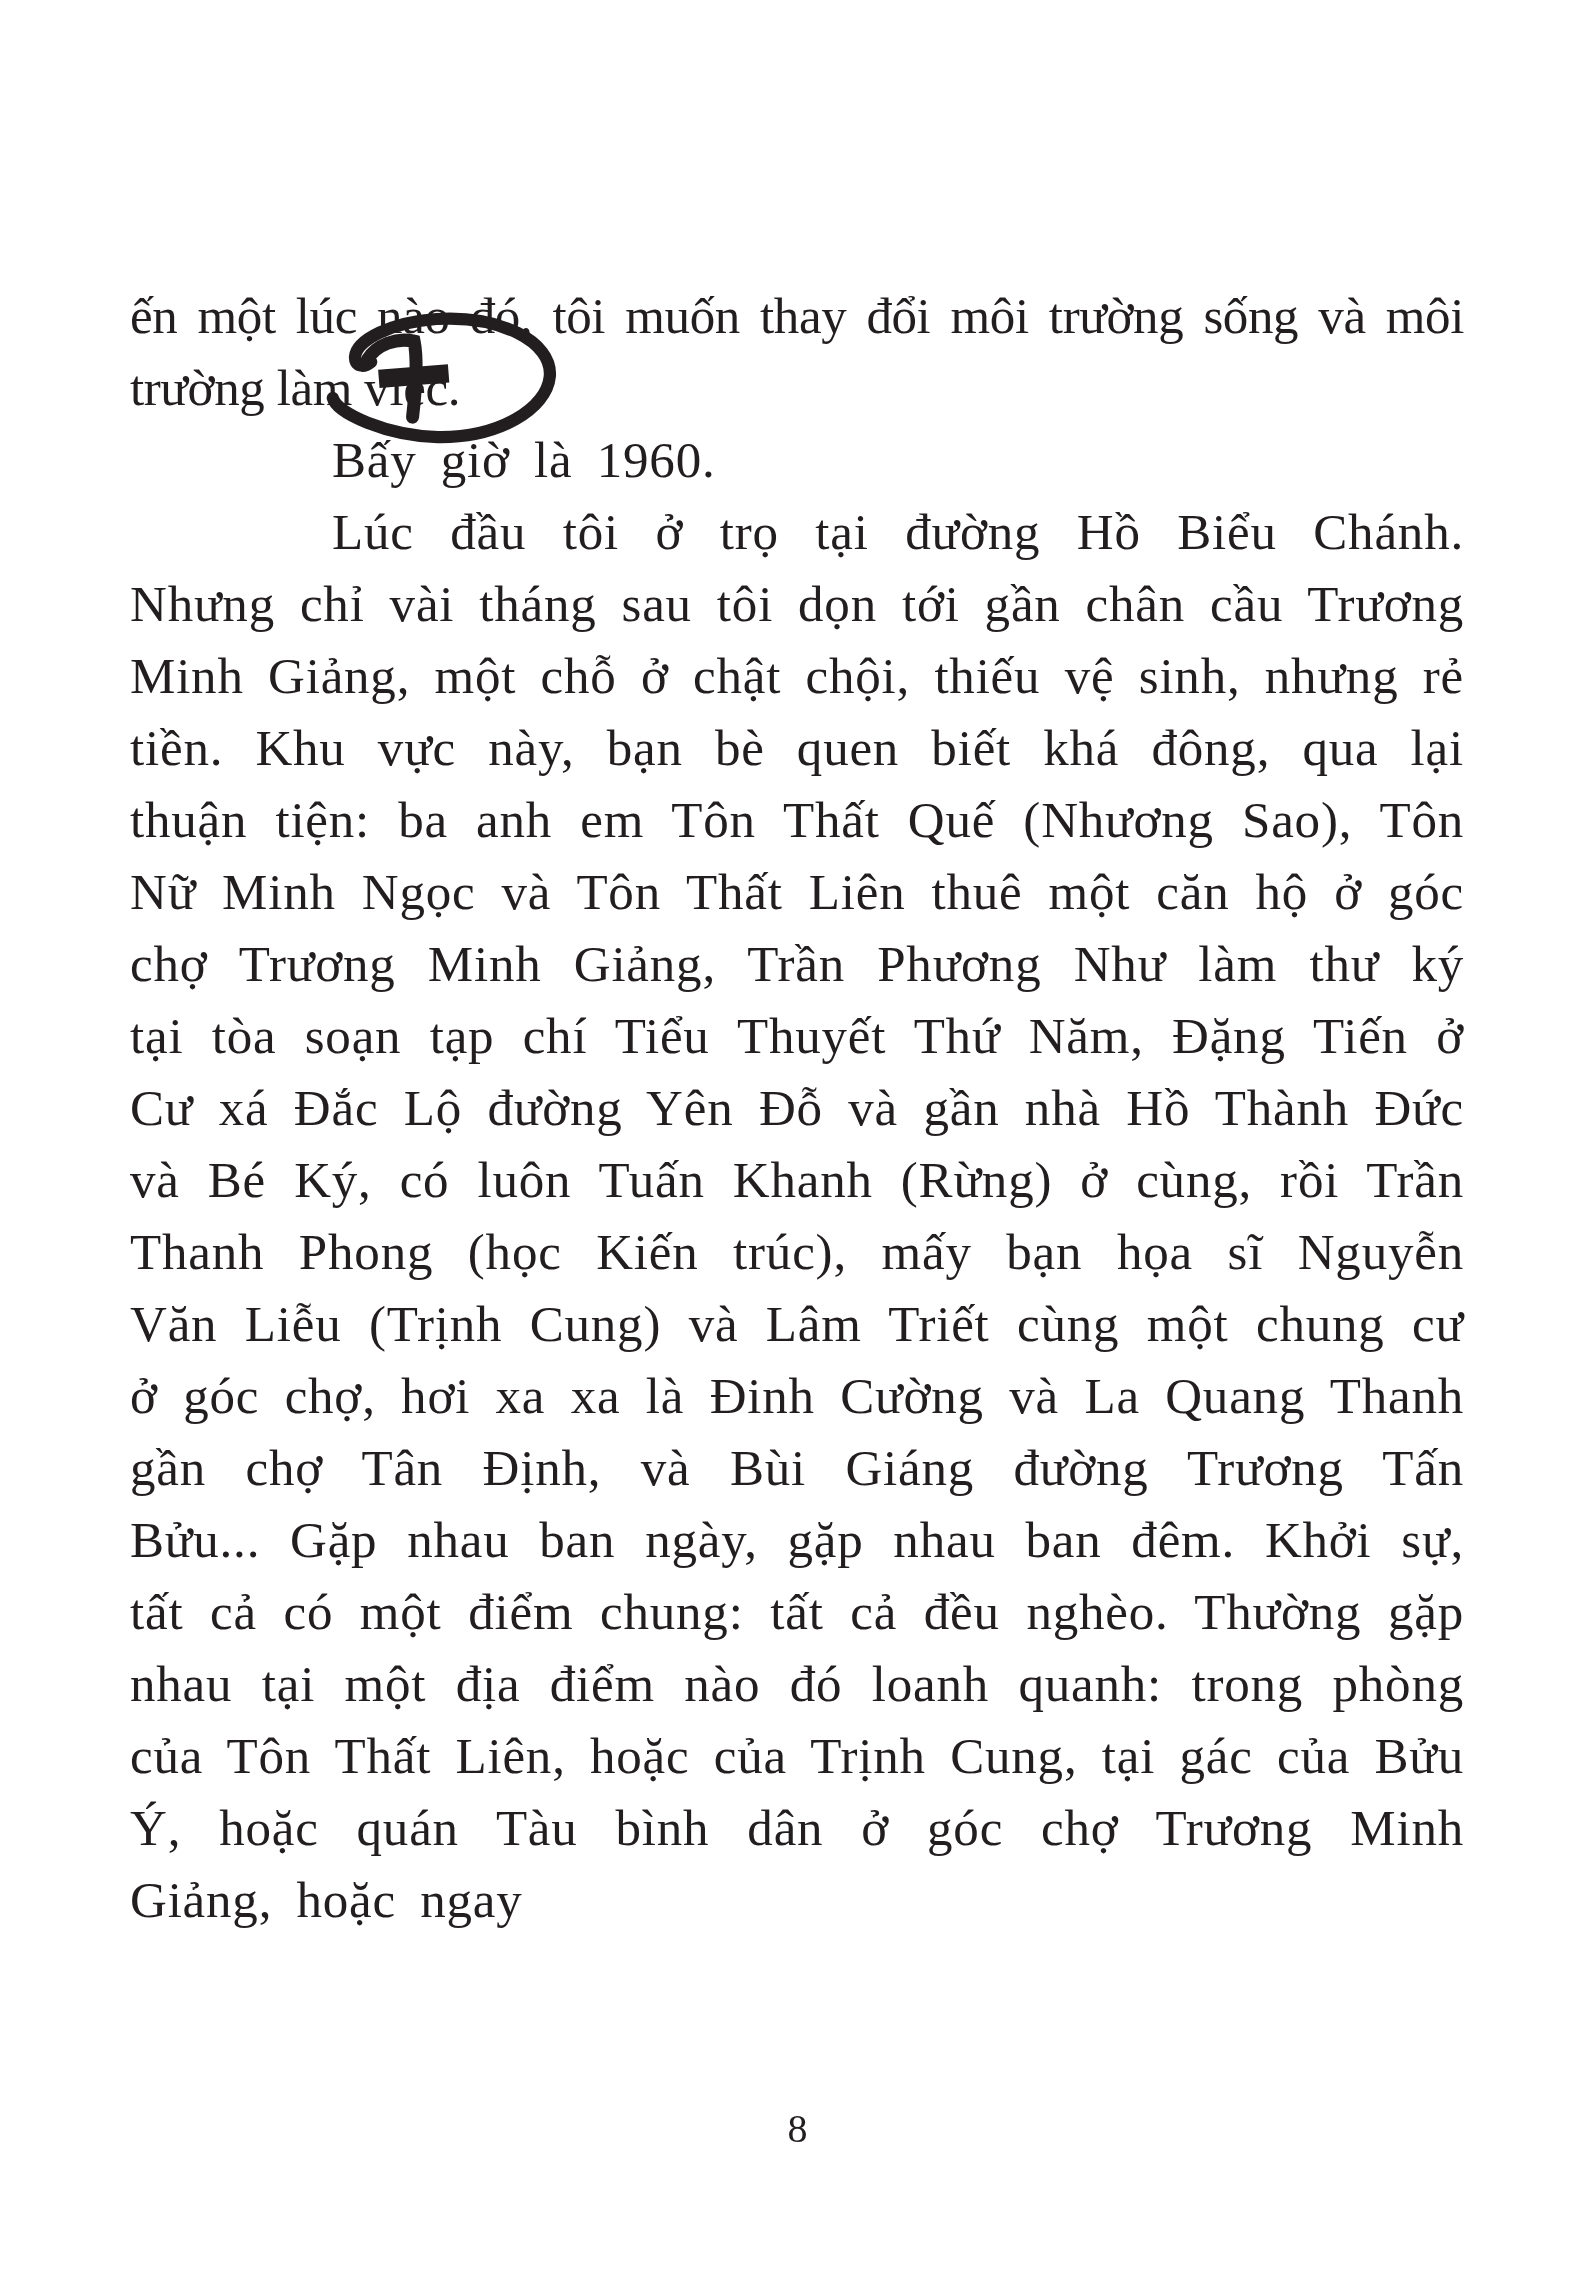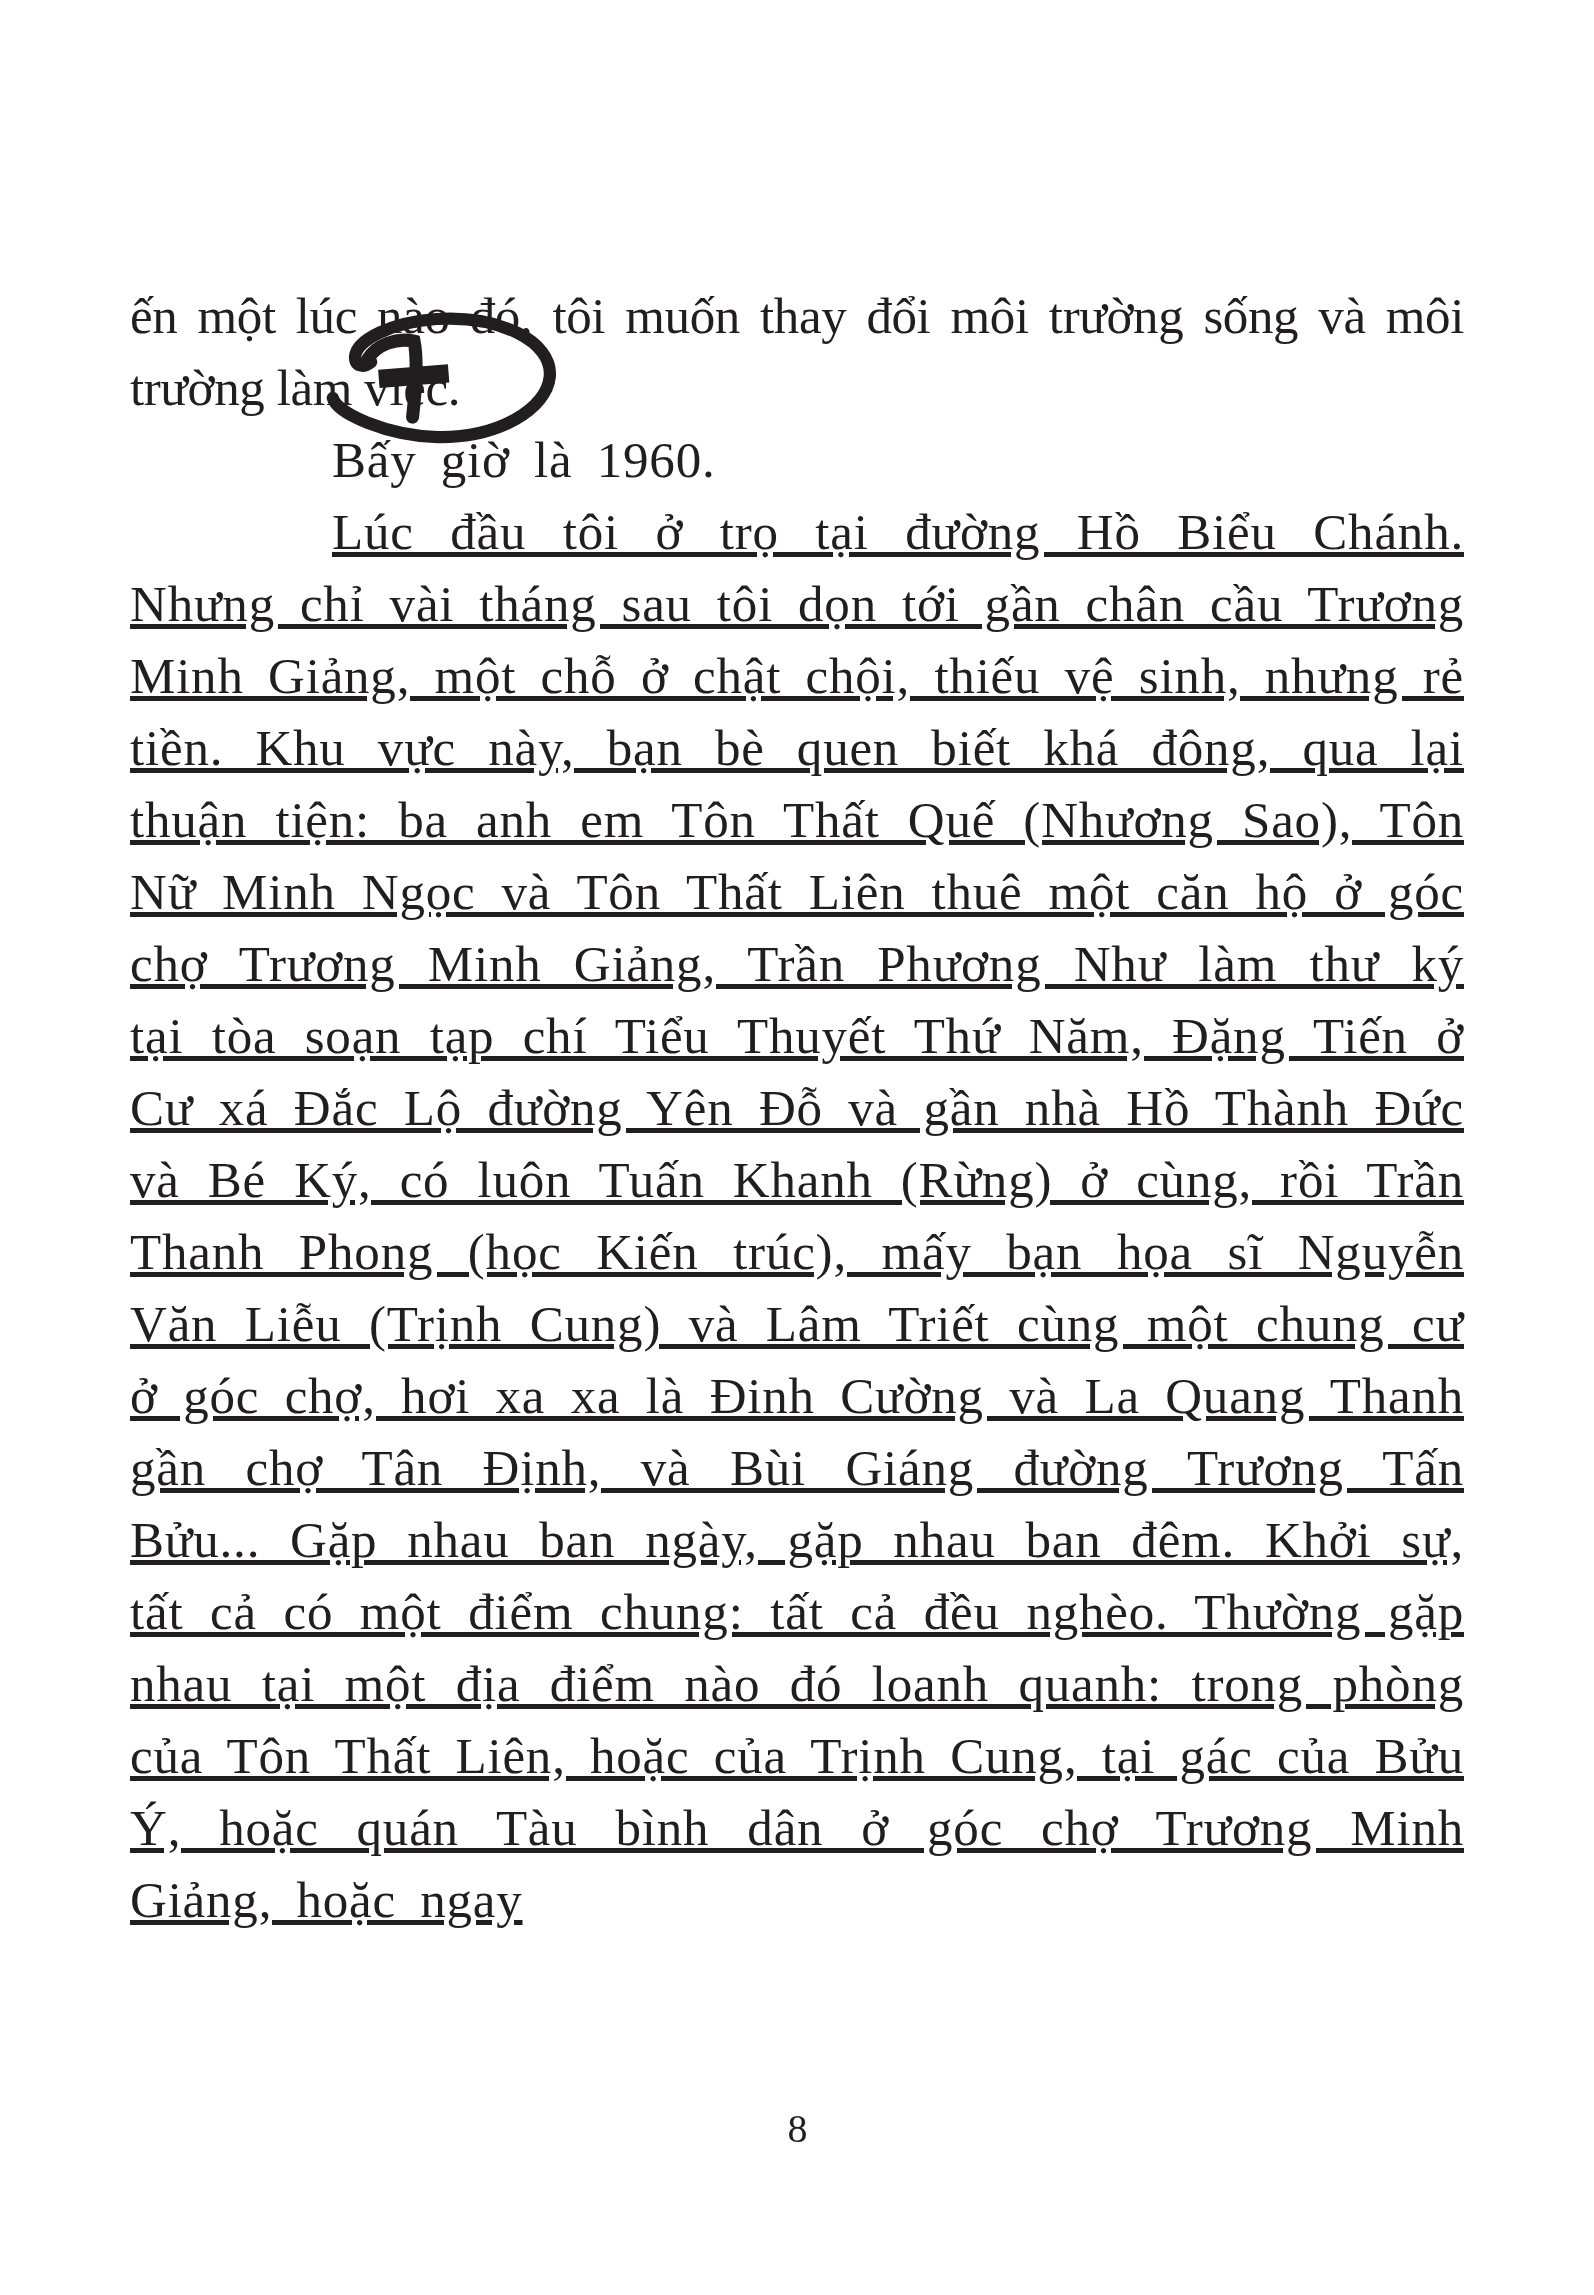--- a/index.html
+++ b/index.html
@@ -32,21 +32,21 @@
 
   
   .p1 {
     margin-left: 425px;
     letter-spacing: -0.4px;
     word-spacing: 0;
   }
   .indent { text-indent: 202px; }
   .p2 { margin-top: 90px; }
   .p3 { margin-top: 24px; }
-  .p4 { margin-top: 20px; text-decoration: underline; }
+  .p4 { margin-top: 20px; }
 
   .dropcap-wrap {
     position: absolute;
     left: 176px;
     top: 11.5px;
     width: 276px;
     height: 261px;
     pointer-events: none;
   }
   .dropcap-wrap svg { display: block; width: 276px; height: 261px; }

